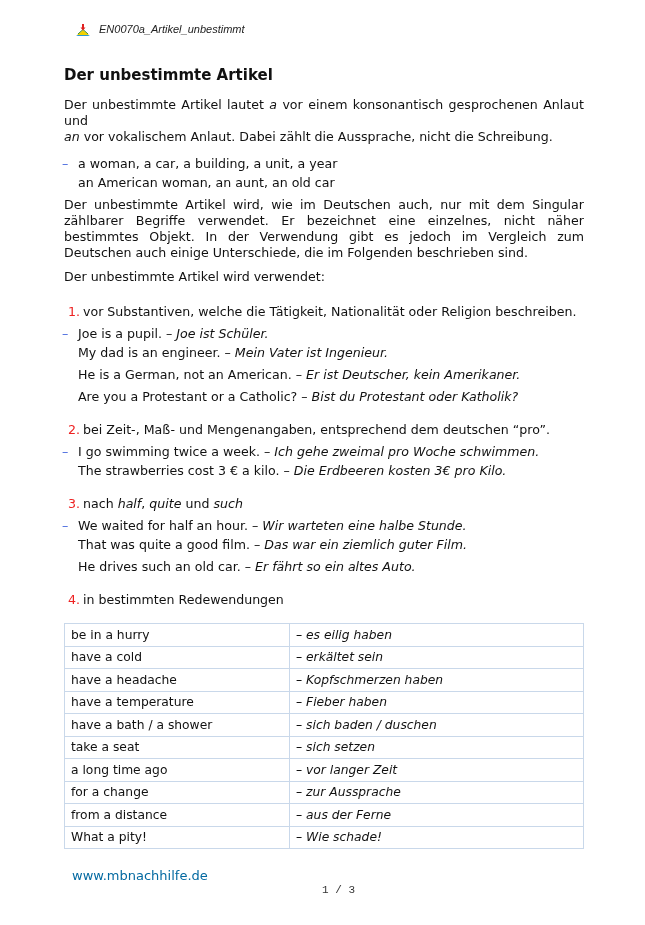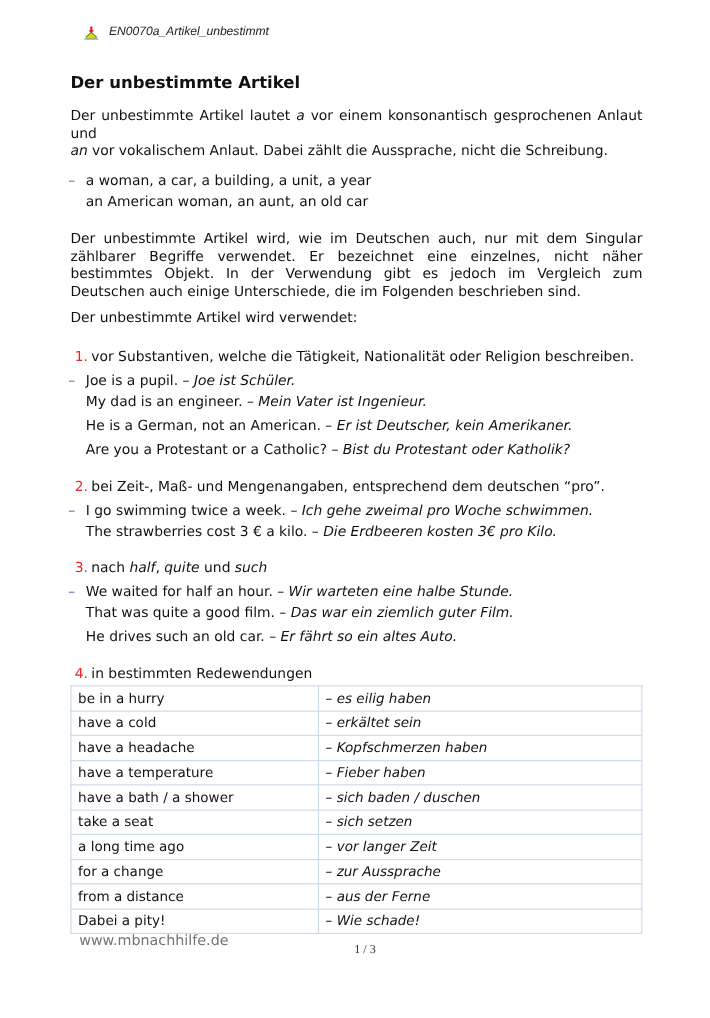--- a/index.html
+++ b/index.html
@@ -10,26 +10,26 @@
     .content { position: absolute; left: 64px; top: 66px; width: 520px; font-size: 12.6px; line-height: 16px; }
     h1 { font-size: 15px; font-weight: bold; margin: 0 0 13px 0; line-height: 18px; }
     p { margin: 0; }
     .para { text-align: justify; margin-bottom: 8px; }
     .ex { display: flex; margin: 0; height: 22px; align-items: center; }
     .dash { width: 16px; color: #4466dd; margin-left: -2px; }
     .ex-indent { padding-left: 14px; height: 22px; display: flex; align-items: flex-start; }
     .num { color: #e22; font-weight: normal; margin-left: 4px; margin-right: 3px; }
     .rule { height: 22px; display: flex; align-items: center; margin-top: 4px; }
     em { font-style: italic; }
-    table { border-collapse: collapse; width: 520px; margin-top: 0; }
+    table { border-collapse: collapse; width: 520px; margin-top: 12px; }
     td { border: 1px solid #c9d8ea; height: 21.5px; padding: 0 6px; font-size: 12.3px; }
     td.en { width: 212px; }
     td.de { font-style: italic; }
-    .footer-url { position: absolute; left: 72px; top: 848px; font-size: 13px; color: #737373; }
-    .footer-page { position: absolute; left: 322px; top: 857px; font-family: Liberation Serif, serif; font-size: 11px; color: #333; }
+    .footer-url { position: absolute; left: 72px; top: 868px; font-size: 13px; color: #0369a1; }
+    .footer-page { position: absolute; left: 322px; top: 884px; font-family: Liberation Mono, monospace; font-size: 11px; color: #333; }
   </style>
 </head>
 <body>
 
 <div class="header">
   <span class="logo">
     <svg width="16" height="14" viewBox="0 0 16 14">
       <path d="M1 13 L8 9 L15 13 Z" fill="#2a9ad0"></path>
       <path d="M2 12 L8 7 L14 12 Z" fill="#f2d200"></path>
       <path d="M3 11 L8 6.5 L13 11" fill="none" stroke="#3a8a3a" stroke-width="1"></path>
@@ -46,21 +46,21 @@
   <p class="para"><span>Der unbestimmte Artikel lautet </span><em>a</em><span> vor einem konsonantisch gesprochenen Anlaut und </span><br><em>an</em><span> vor vokalischem Anlaut. Dabei zählt die Aussprache, nicht die Schreibung.</span></p>
 
   <div class="ex">
       <span class="dash">–</span>
       <span>a woman, a car, a building, a unit, a year</span>
     </div>
   <div class="ex-indent">
       <span>an American woman, an aunt, an old car</span>
     </div>
 
-  <p class="para" style="margin-top:12px">Der unbestimmte Artikel wird, wie im Deutschen auch, nur mit dem Singular zählbarer Begriffe verwendet. Er bezeichnet eine einzelnes, nicht näher bestimmtes Objekt. In der Verwendung gibt es jedoch im Vergleich zum Deutschen auch einige Unterschiede, die im Folgenden beschrieben sind.</p>
+  <p class="para" style="margin-top:0">Der unbestimmte Artikel wird, wie im Deutschen auch, nur mit dem Singular zählbarer Begriffe verwendet. Er bezeichnet eine einzelnes, nicht näher bestimmtes Objekt. In der Verwendung gibt es jedoch im Vergleich zum Deutschen auch einige Unterschiede, die im Folgenden beschrieben sind.</p>
   <p class="para" style="margin-top:8px;margin-bottom:16px">Der unbestimmte Artikel wird verwendet:</p>
 
   <div class="rule">
       <span class="num">1.</span>
       <span>vor Substantiven, welche die Tätigkeit, Nationalität oder Religion beschreiben.</span>
     </div>
   <div class="ex"><span class="dash">–</span><span>Joe is a pupil. – </span>&nbsp;<em>Joe ist Schüler.</em></div>
   <div class="ex-indent"><span>My dad is an engineer. – </span>&nbsp;<em>Mein Vater ist Ingenieur.</em></div>
   <div class="ex-indent"><span>He is a German, not an American. – </span>&nbsp;<em>Er ist Deutscher, kein Amerikaner.</em></div>
   <div class="ex-indent"><span>Are you a Protestant or a Catholic? – </span>&nbsp;<em>Bist du Protestant oder Katholik?</em></div>
@@ -113,21 +113,21 @@
         </tr>
         <tr>
           <td class="en">for a change</td>
           <td class="de">– zur Aussprache</td>
         </tr>
         <tr>
           <td class="en">from a distance</td>
           <td class="de">– aus der Ferne</td>
         </tr>
         <tr>
-          <td class="en">Dabei a pity!</td>
+          <td class="en">What a pity!</td>
           <td class="de">– Wie schade!</td>
         </tr>
       </tbody>
   </table>
 </div>
 
 <div class="footer-url">www.mbnachhilfe.de</div>
 <div class="footer-page">1 / 3</div>
 
 </body></html>

